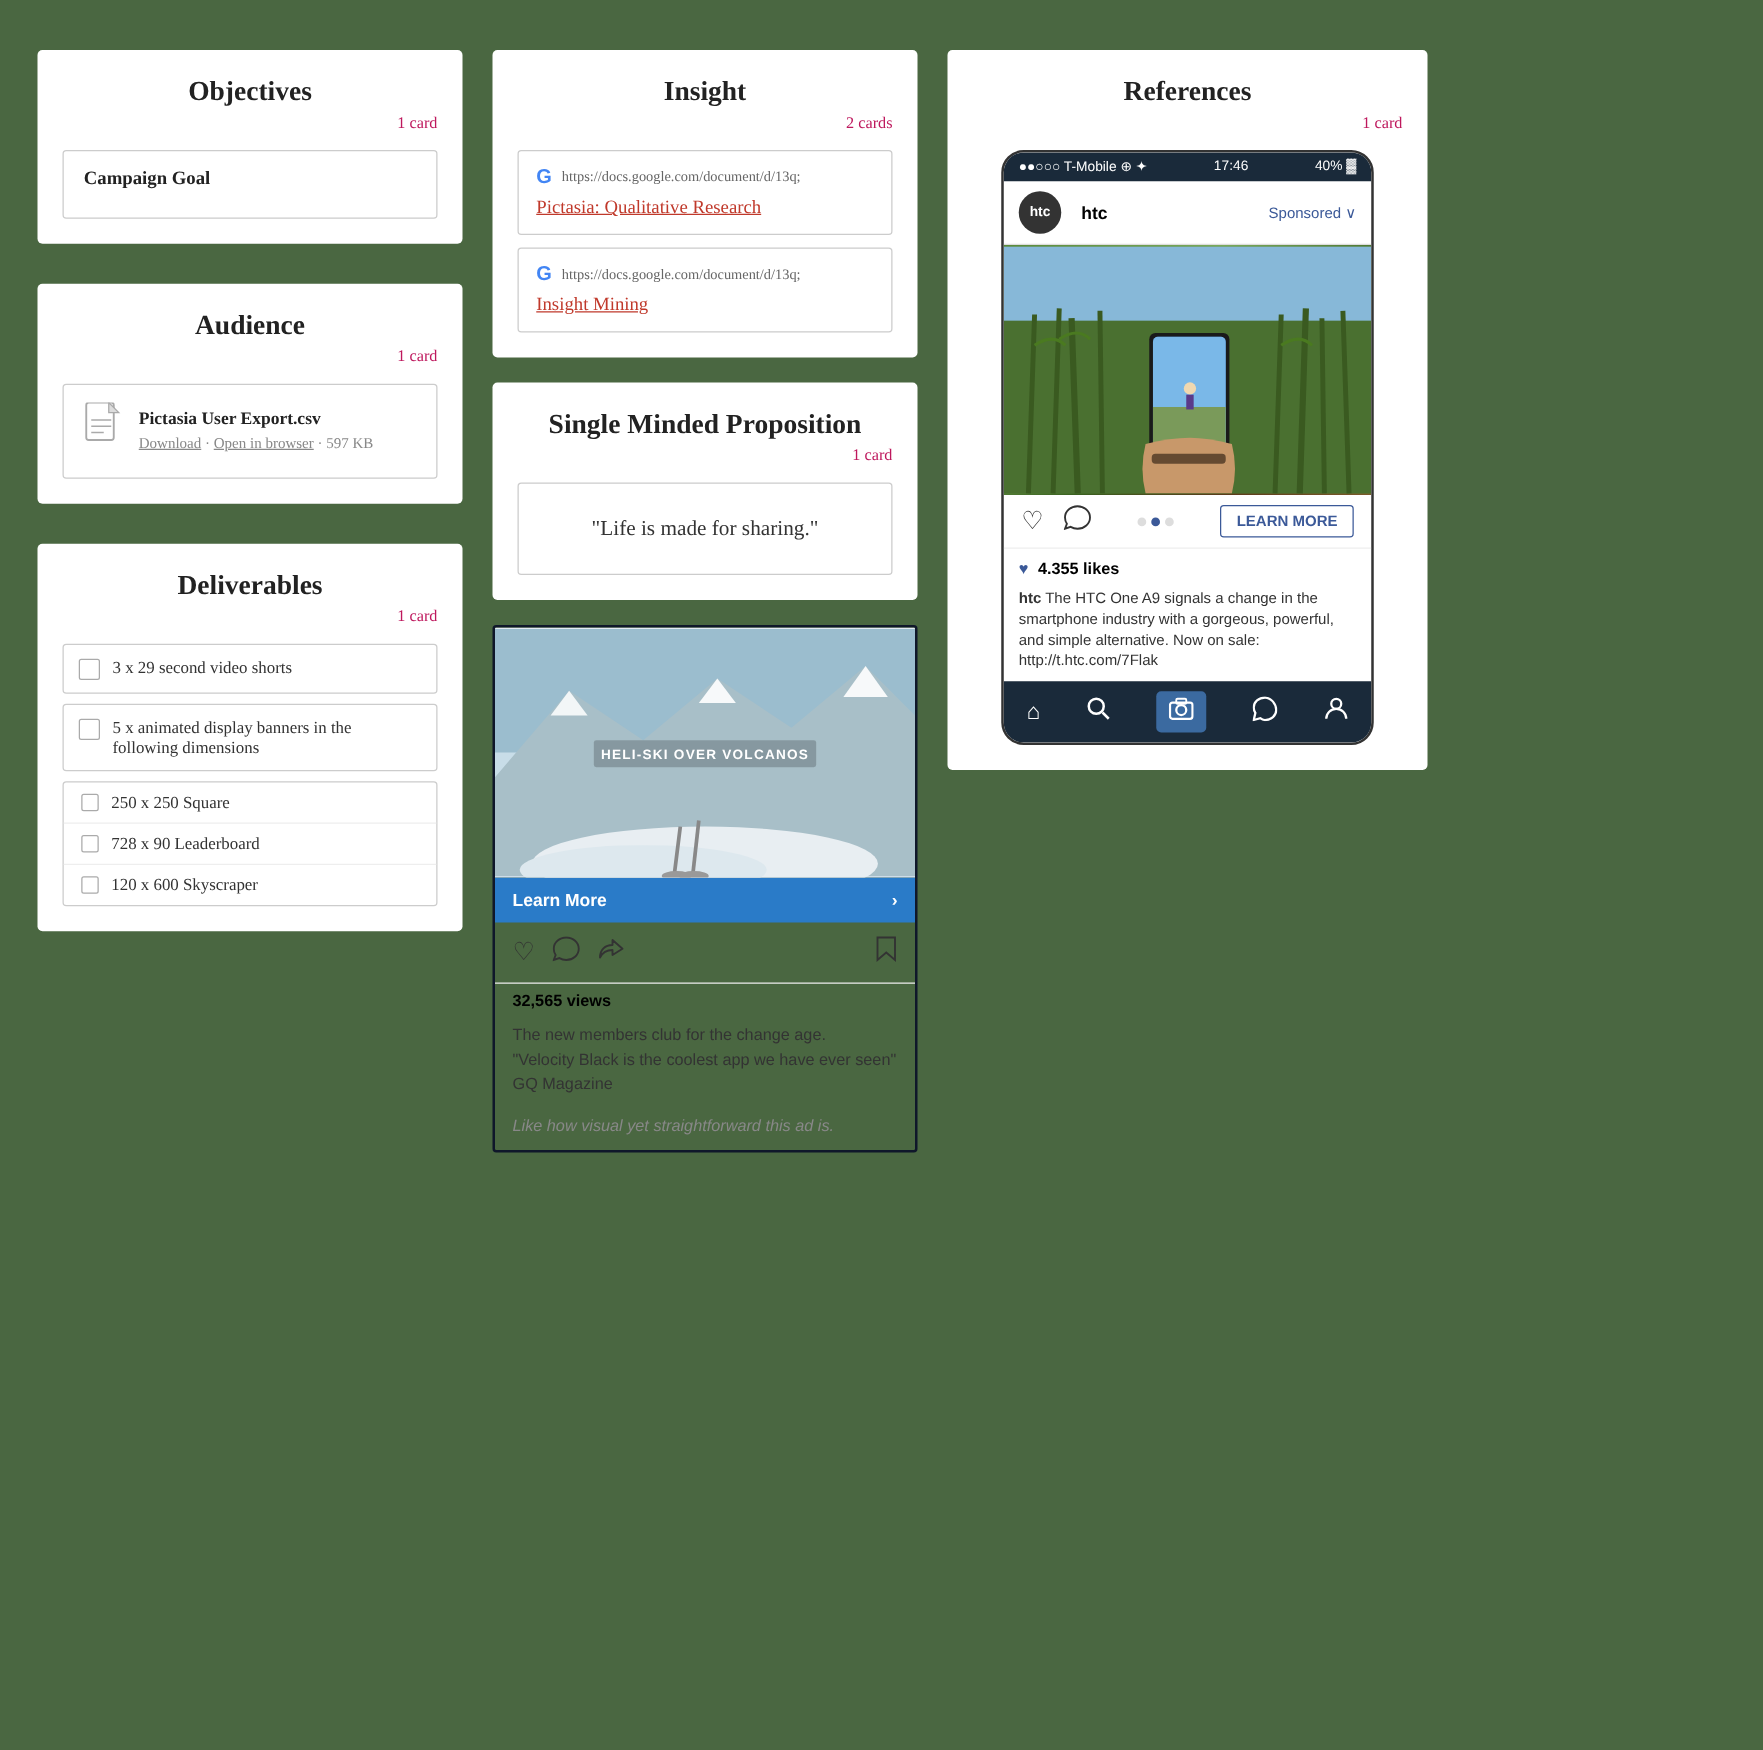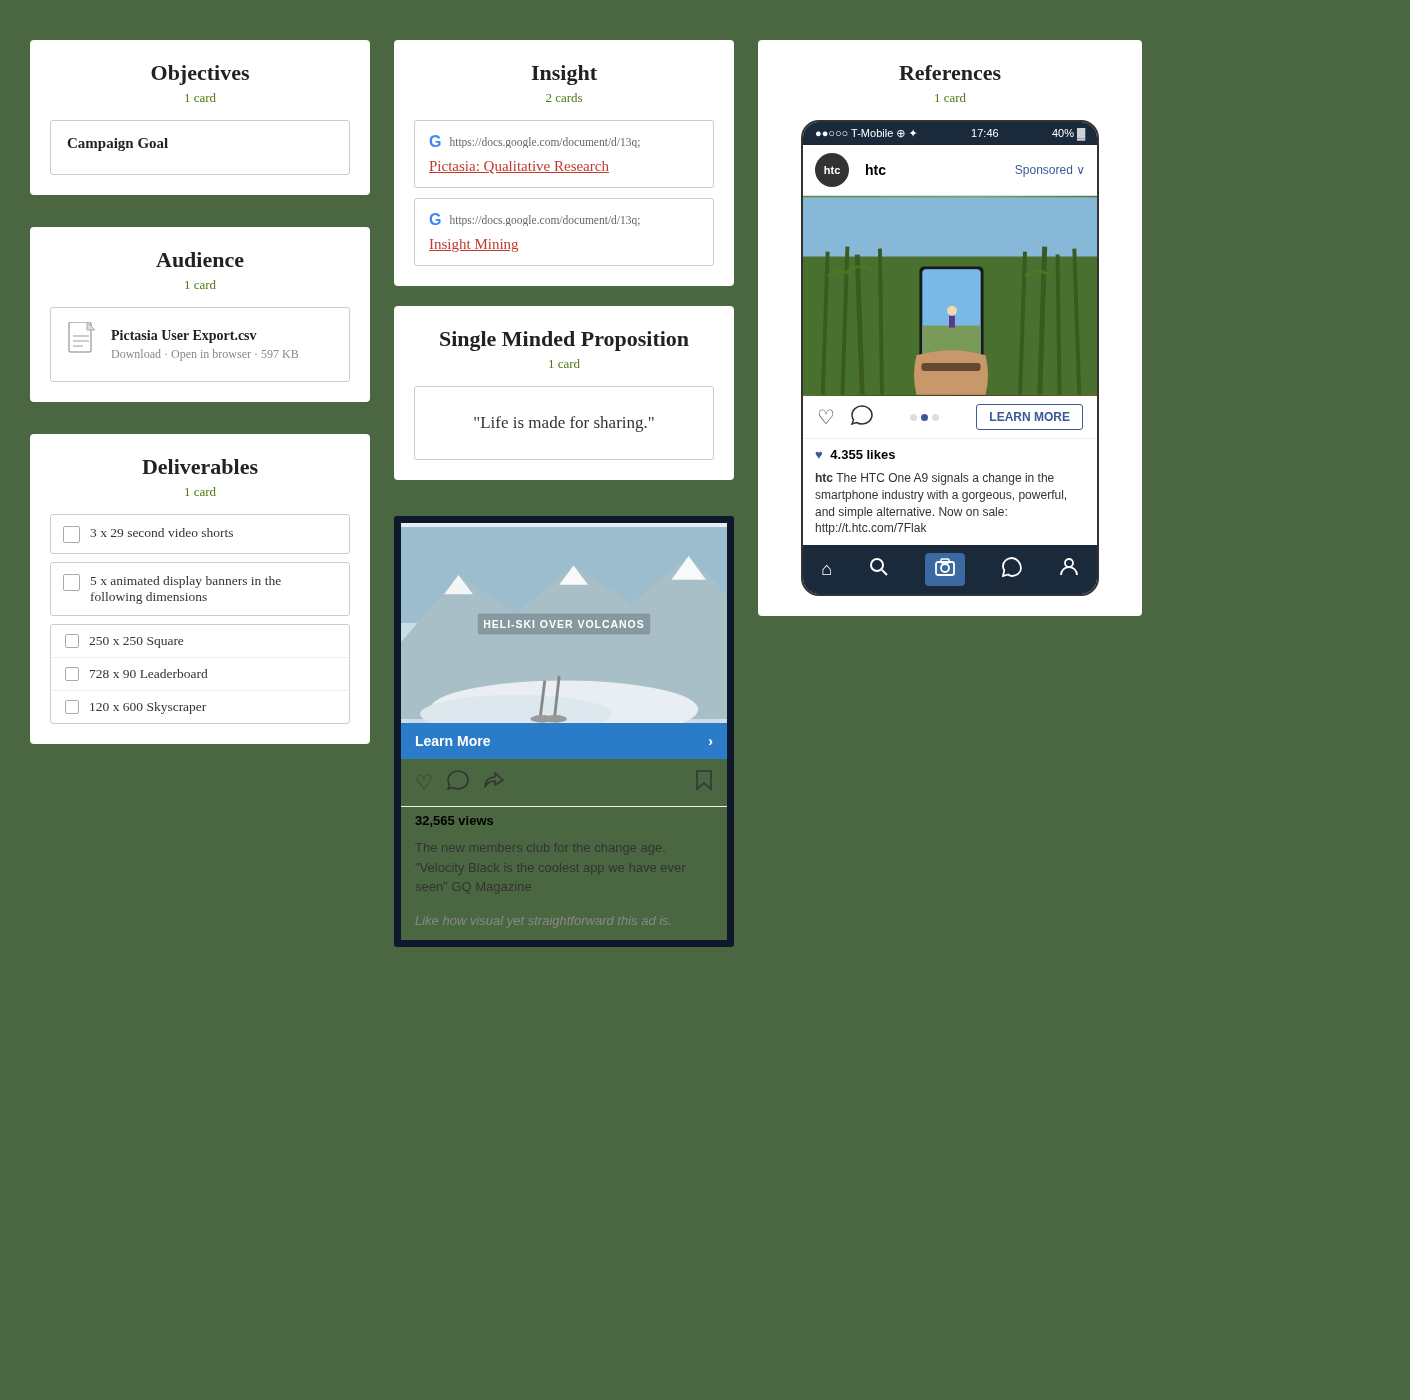--- a/index.html
+++ b/index.html
@@ -60,22 +60,22 @@
     .section-title {
       font-size: 22px;
       font-weight: bold;
       text-align: center;
       color: #222;
       margin-bottom: 4px;
     }
 
     .section-count {
       font-size: 13px;
-      text-align: center;
-      color: #4d7c0f;
+      text-align: right;
+      color: #be185d;
       margin-bottom: 14px;
     }
 
     
     .inner-card {
       border: 1px solid #ccc;
       border-radius: 3px;
       padding: 14px 16px;
       margin-bottom: 10px;
     }
@@ -110,20 +110,21 @@
       font-weight: bold;
       color: #222;
       margin-bottom: 3px;
     }
     .file-actions {
       font-size: 12px;
       color: #888;
     }
     .file-actions a {
       color: #888;
+      text-decoration: underline;
       cursor: pointer;
     }
 
     
     .deliverable-item {
       display: flex;
       align-items: flex-start;
       gap: 10px;
       padding: 10px 12px;
       border: 1px solid #ccc;
@@ -334,24 +335,23 @@
 
     
     .ref-card-section {
       background: #fff;
       border-radius: 4px;
       padding: 20px;
     }
 
     
     .insta-post-card {
-      border: 7px solid #0f172a;
+      border: 2px solid #0f172a;
       border-radius: 3px;
       overflow: hidden;
-      margin-top: 16px;
     }
 
     .insta-image {
       width: 100%;
       height: 200px;
       background: linear-gradient(to bottom, #e8eef5 0%, #b8cce0 20%, #8ab0d0 40%, #f0f8ff 60%, #d0dde8 80%);
       position: relative;
       display: flex;
       align-items: center;
       justify-content: center;

